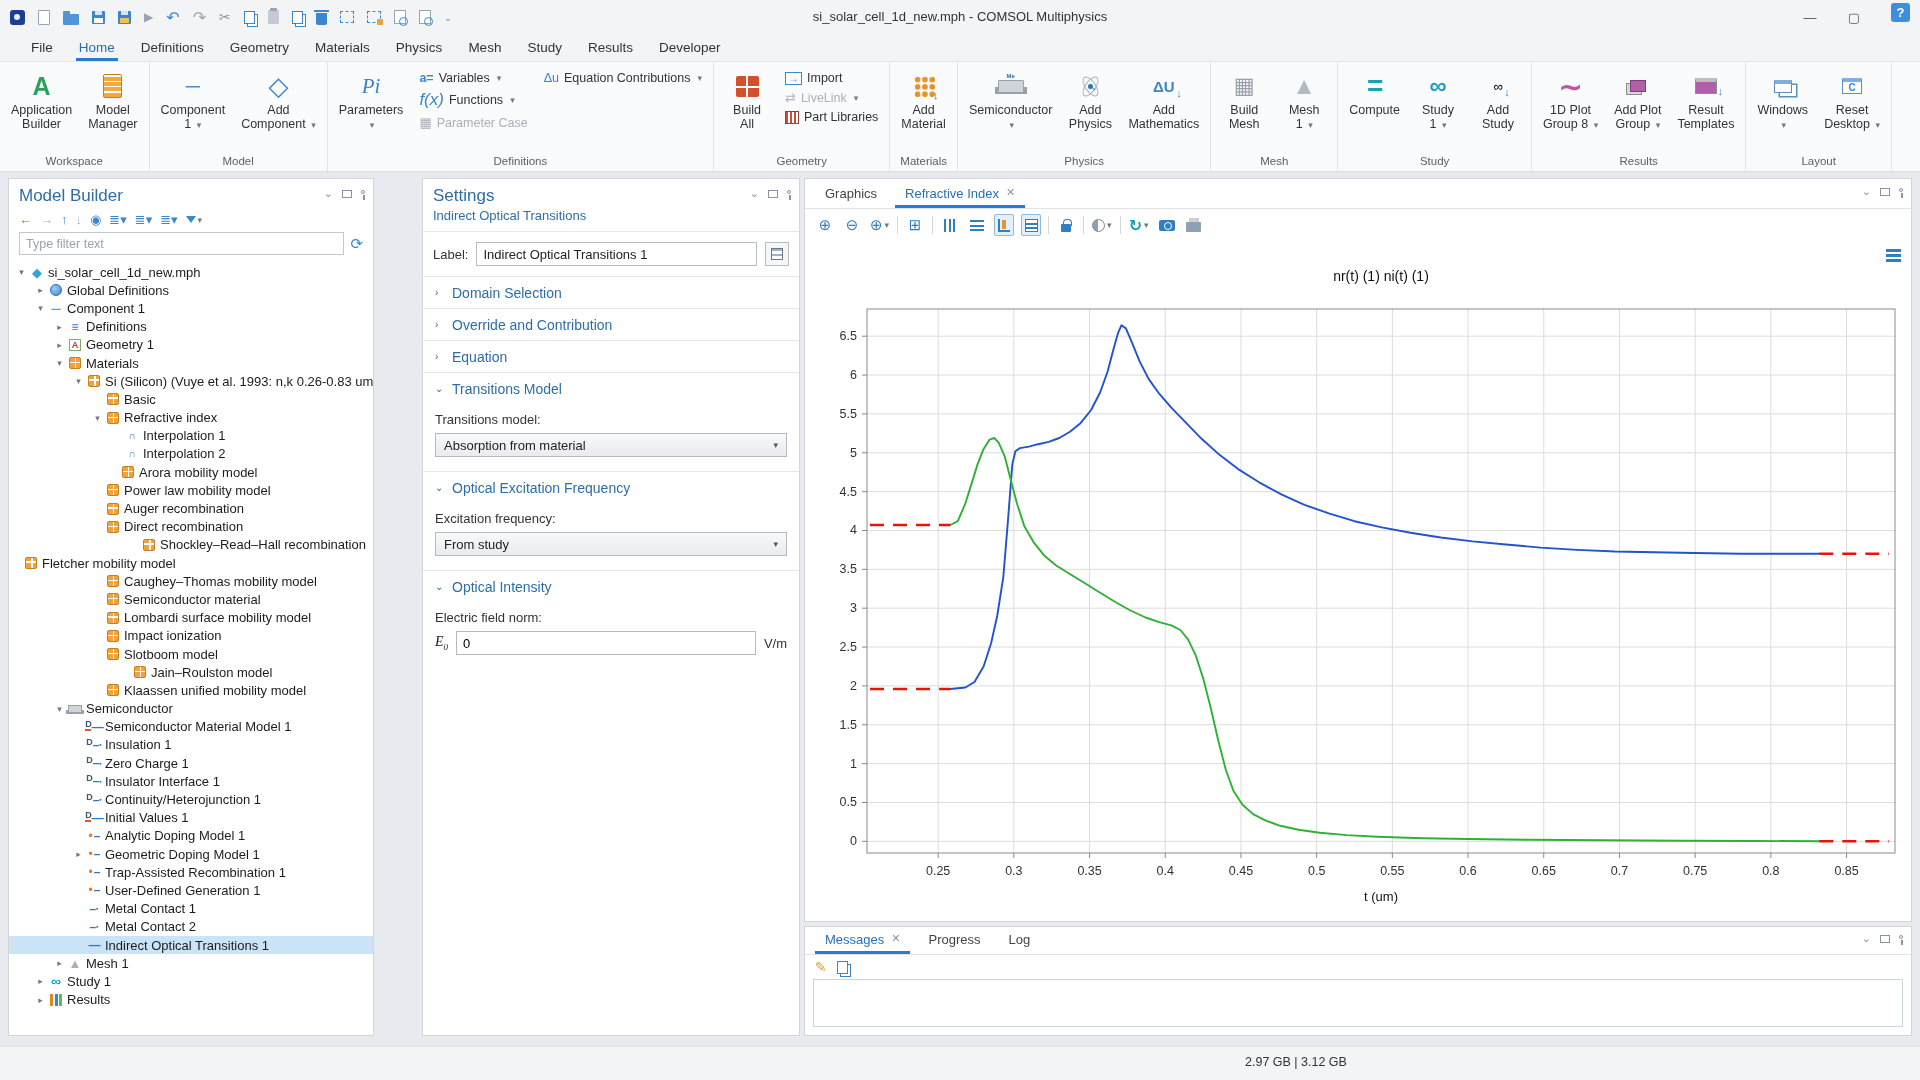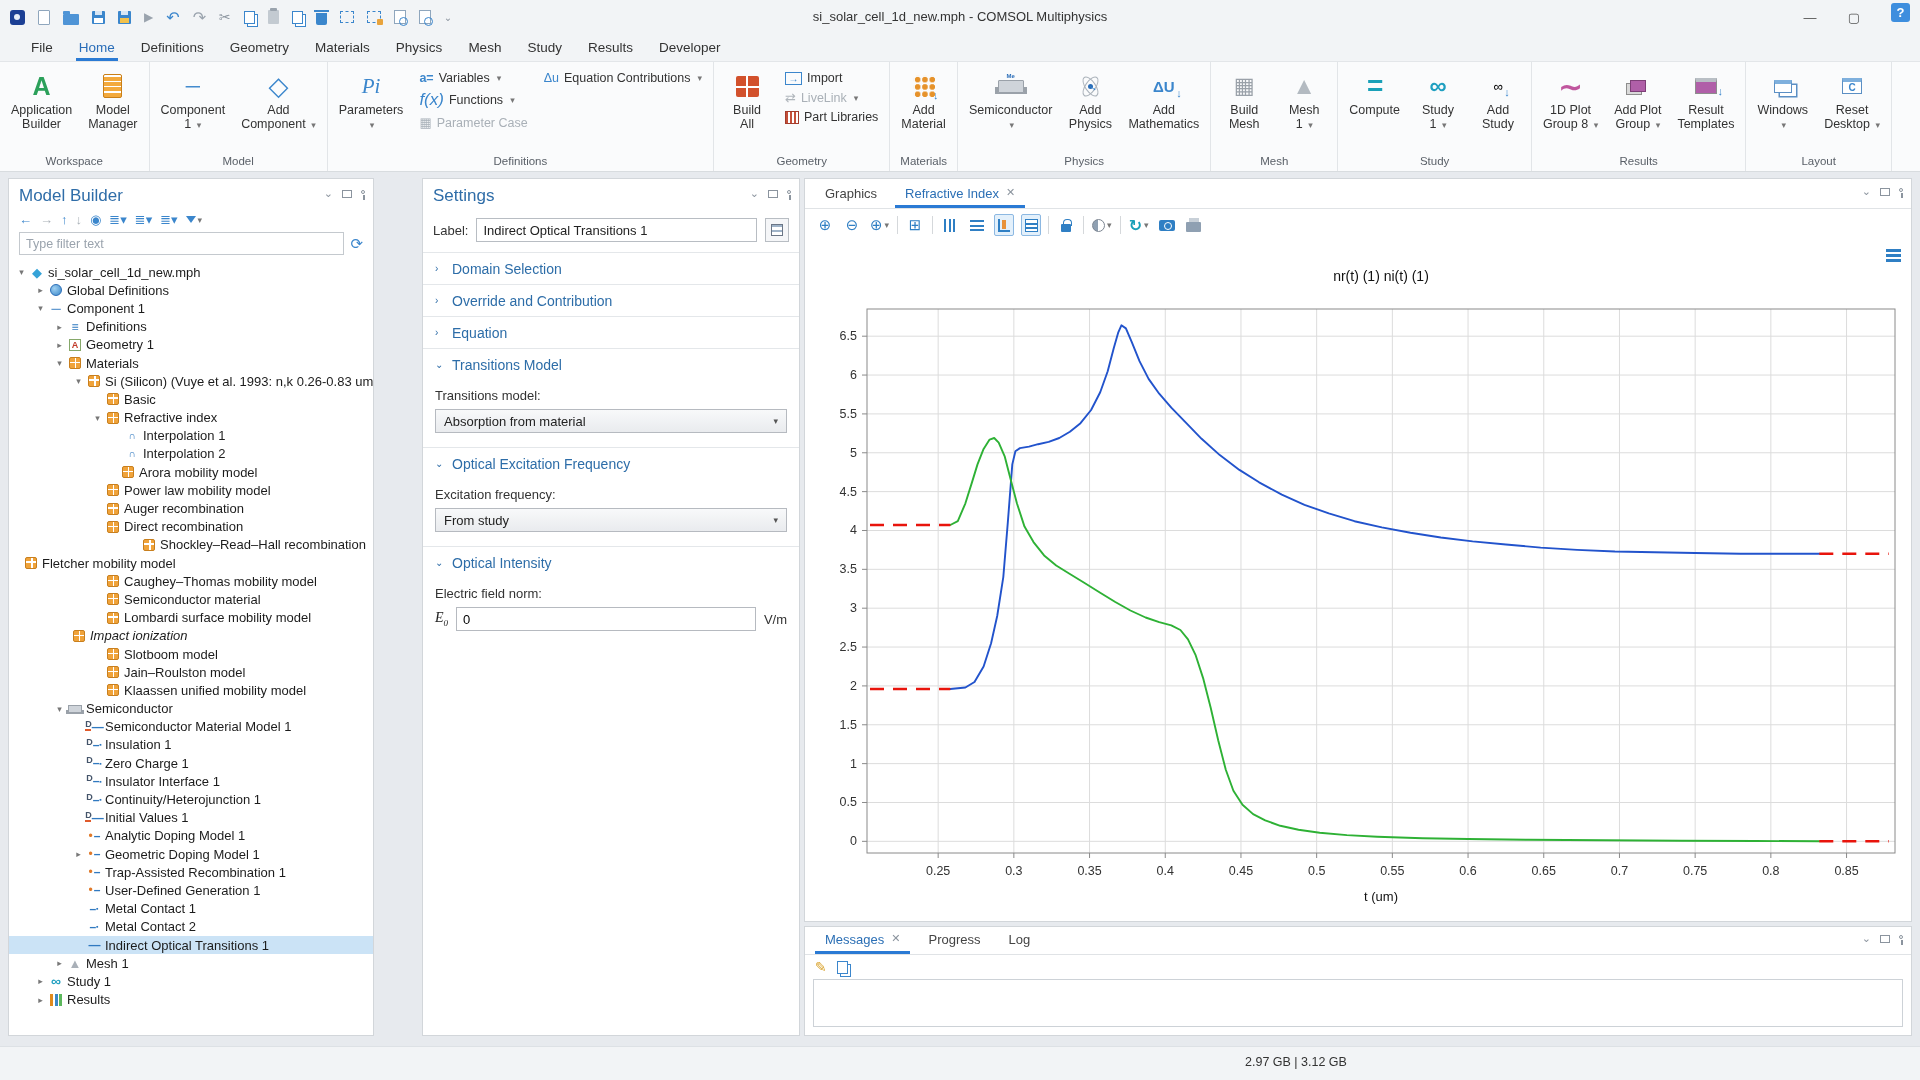--- a/index.html
+++ b/index.html
@@ -626,35 +626,35 @@
           </span>
           <span class="tr-label">Semiconductor material</span>
         </div>
         <div class="tree-row" style="padding-left: 82px;">
           <span class="tr-chev"></span>
           <span class="tr-ic">
             <span class="t-waffle"></span>
           </span>
           <span class="tr-label">Lombardi surface mobility model</span>
         </div>
-        <div class="tree-row" style="padding-left: 48px; font-style: italic;">
+        <div class="tree-row" style="padding-left: 82px;">
           <span class="tr-chev"></span>
           <span class="tr-ic">
             <span class="t-waffle"></span>
           </span>
           <span class="tr-label">Impact ionization</span>
         </div>
         <div class="tree-row" style="padding-left: 82px;">
           <span class="tr-chev"></span>
           <span class="tr-ic">
             <span class="t-waffle"></span>
           </span>
           <span class="tr-label">Slotboom model</span>
         </div>
-        <div class="tree-row" style="padding-left: 82px;">
+        <div class="tree-row" style="padding-left: 82px; margin-left: 27px;">
           <span class="tr-chev"></span>
           <span class="tr-ic">
             <span class="t-waffle"></span>
           </span>
           <span class="tr-label">Jain–Roulston model</span>
         </div>
         <div class="tree-row" style="padding-left: 82px;">
           <span class="tr-chev"></span>
           <span class="tr-ic">
             <span class="t-waffle"></span>
@@ -801,20 +801,21 @@
 
   <div id="settings-panel" class="panel">
     <div class="panel-header">
       <div class="panel-title">Settings</div>
       <div class="panel-corner">
         <span class="pc-ic">⌄</span>
         <span class="pc-ic i-float"></span>
         <span class="pc-ic i-pin"></span>
       </div>
     </div>
+    <div id="settings-sub">Indirect Optical Transitions</div>
     <div id="label-row">
       <label>Label:</label>
       <input id="settings-label-input" value="Indirect Optical Transitions 1" style="">
       <div class="sq-btn">
           <span class="i-label-btn"></span>
         </div>
     </div>
     <div id="settings-sections">
         <div class="section">
           <div class="section-head">

